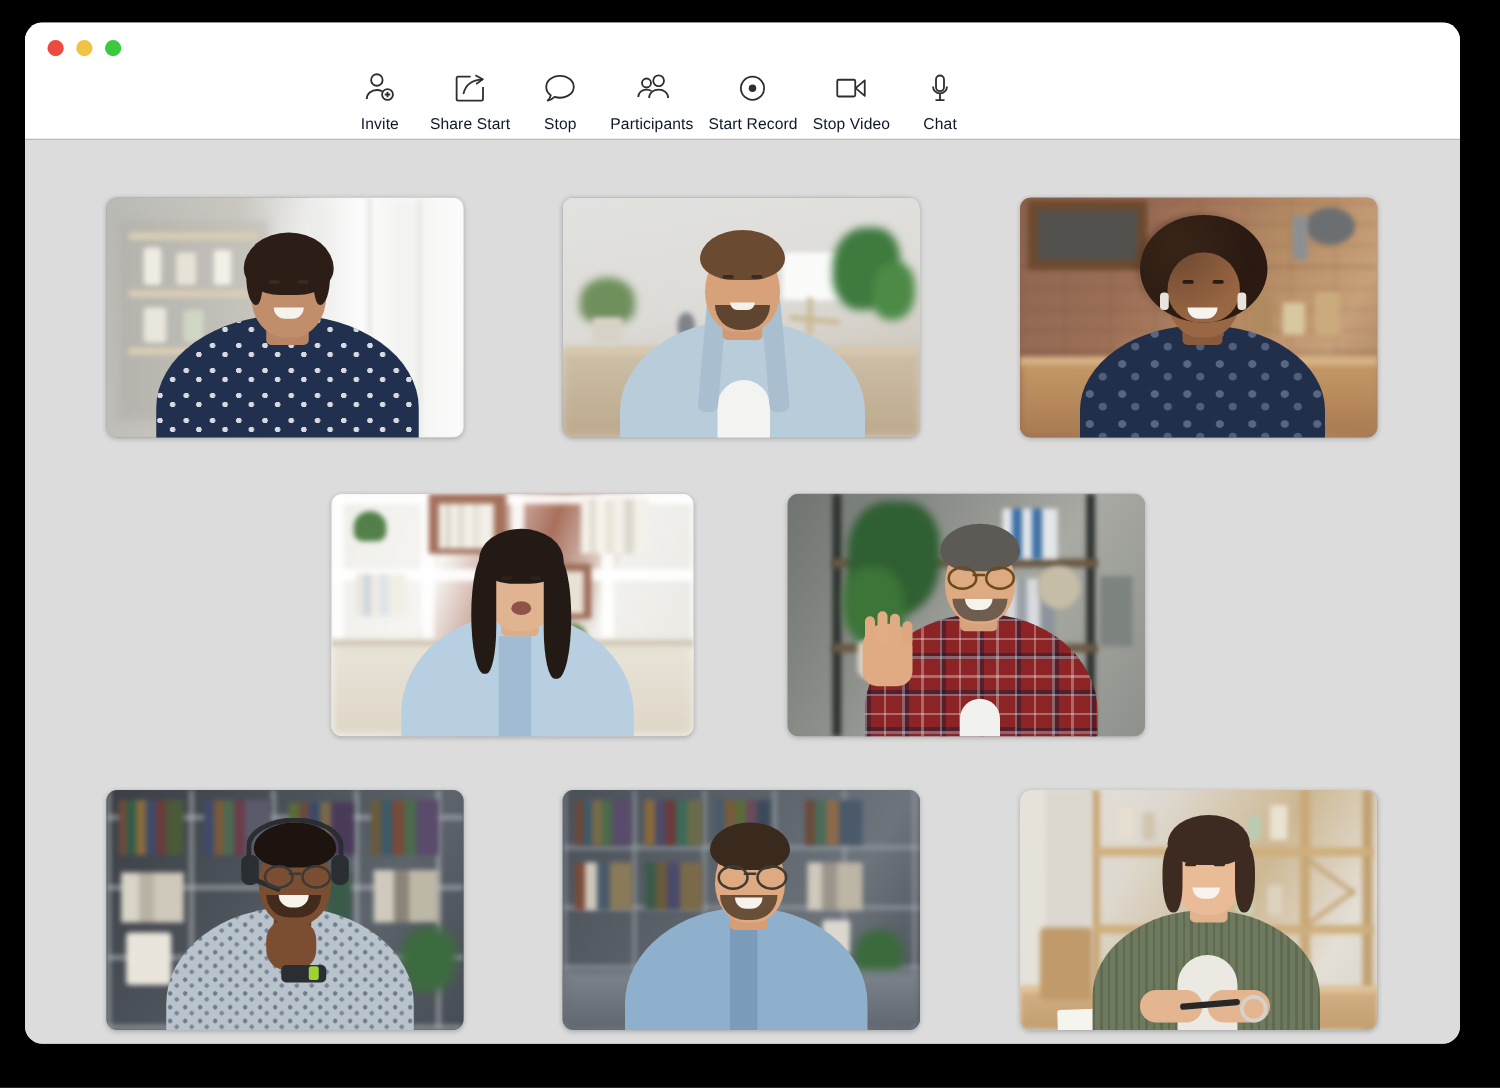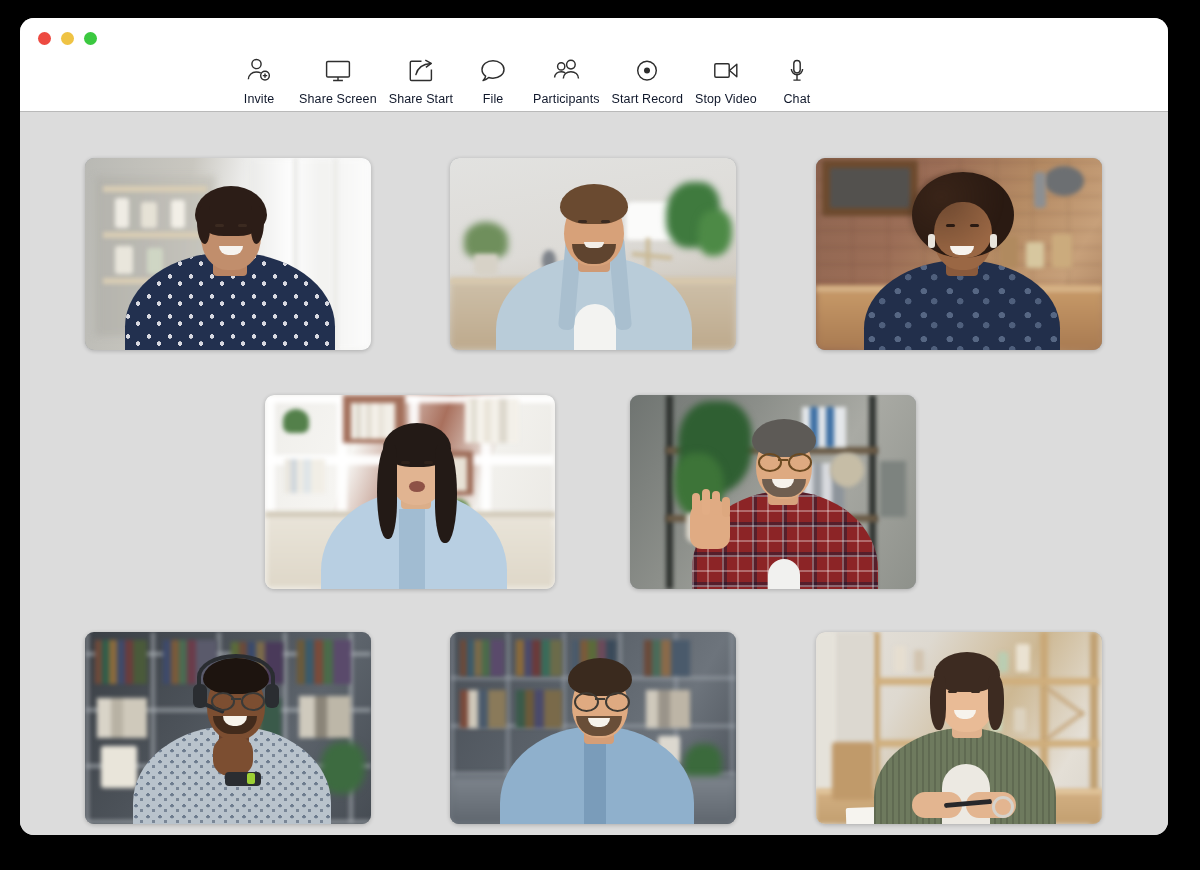--- a/index.html
+++ b/index.html
@@ -209,48 +209,39 @@
             <svg width="30" height="30" viewBox="0 0 30 30" fill="none" stroke="#2e2e2e" stroke-width="1.45">
               <circle cx="12.5" cy="8" r="4.6"></circle>
               <path d="M4.4 23.2c0-4.4 3.7-7.2 8.1-7.2 1.6 0 3 .35 4.2.95"></path>
               <circle cx="21" cy="19.6" r="4.35"></circle>
               <path d="M21 17.4v4.4M18.8 19.6h4.4"></path>
             </svg>
           </span>
           <span class="tool-label">Invite</span>
         </div>
 
-        <div class="tool-item">
-          <span class="tool-icon">
-            <svg width="30" height="30" viewBox="0 0 30 30" fill="none" stroke="#2e2e2e" stroke-width="1.45">
-              <rect x="3.6" y="5.4" width="22.8" height="15.6" rx="1.3"></rect>
-              <path d="M15 21v3.3M10.1 24.4h9.8"></path>
-            </svg>
-          </span>
-          <span class="tool-label">Share Screen</span>
-        </div>
 
         <div class="tool-item">
           <span class="tool-icon">
             <svg width="30" height="30" viewBox="0 0 30 30" fill="none" stroke="#2e2e2e" stroke-width="1.45">
               <path d="M25.4 13.6v9.6a1.3 1.3 0 0 1-1.3 1.3H5.6a1.3 1.3 0 0 1-1.3-1.3V6.6a1.3 1.3 0 0 1 1.3-1.3h9.9"></path>
               <path d="M9.9 18.6c1.6-6.6 6.6-10.6 15-11.1" stroke-linecap="round"></path>
               <path d="M19.3 4.2l5.9 3.2-5.3 3.9" stroke-linejoin="round"></path>
             </svg>
           </span>
           <span class="tool-label">Share Start</span>
         </div>
 
         <div class="tool-item">
           <span class="tool-icon">
             <svg width="30" height="30" viewBox="0 0 30 30" fill="none" stroke="#2e2e2e" stroke-width="1.45">
               <path d="M15 4.7c6.1 0 11 3.9 11 8.8 0 4.8-4.9 8.7-11 8.7-1.5 0-3-.24-4.3-.67-1.6 1.6-3.5 2.6-5.6 3 1.4-1.3 2.3-2.8 2.5-4.4C5.4 18.5 4 16.2 4 13.5c0-4.9 4.9-8.8 11-8.8z" stroke-linejoin="round"></path>
             </svg>
           </span>
-          <span class="tool-label">File</span>
+          <span class="tool-label">Stop</span>
         </div>
 
         <div class="tool-item">
           <span class="tool-icon">
             <svg width="30" height="30" viewBox="0 0 30 30" fill="none" stroke="#2e2e2e" stroke-width="1.45">
               <circle cx="10.2" cy="10.4" r="3.6"></circle>
               <circle cx="19.9" cy="8.6" r="4.3"></circle>
               <path d="M3.6 21.6c0-3.6 3-5.9 6.6-5.9 1.5 0 2.9.4 4 1.1"></path>
               <path d="M12.3 22.4c0-4.1 3.4-6.7 7.6-6.7s7.6 2.6 7.6 6.7"></path>
             </svg>

